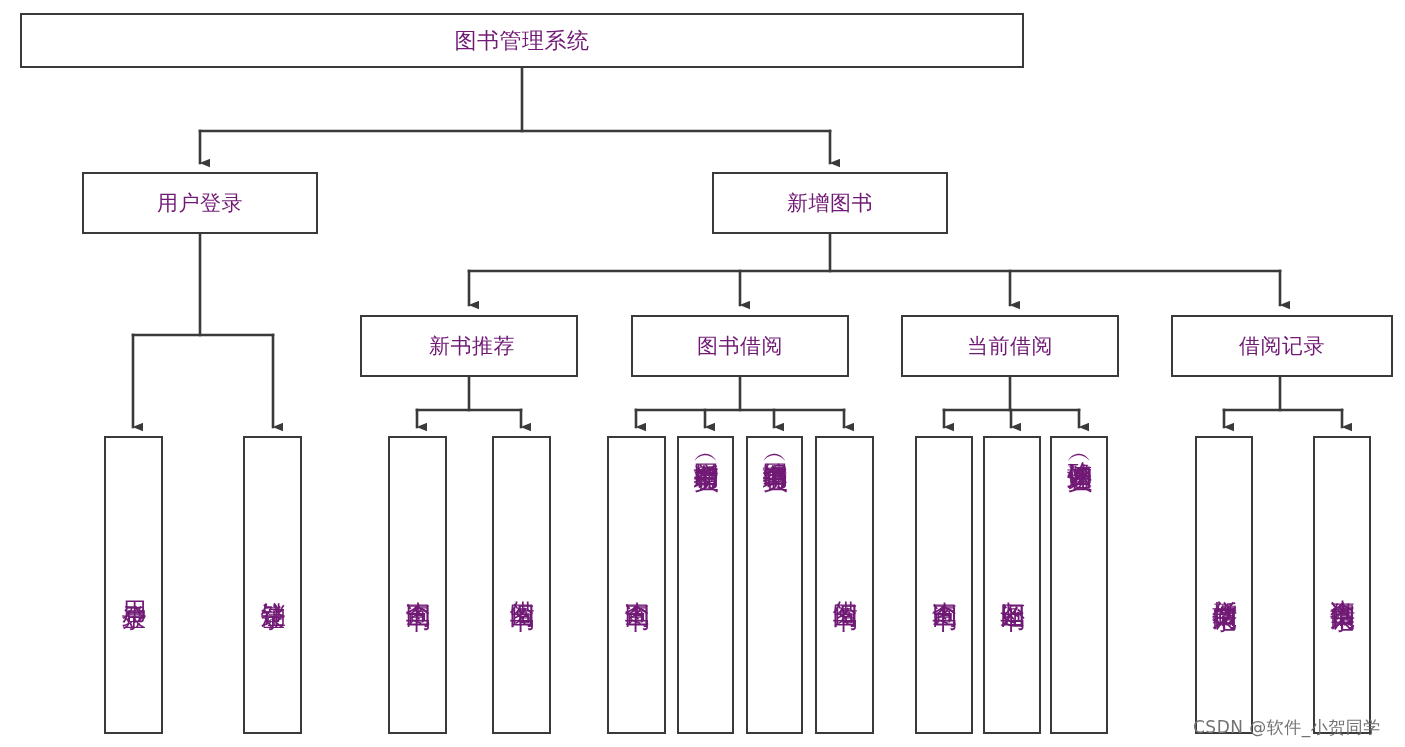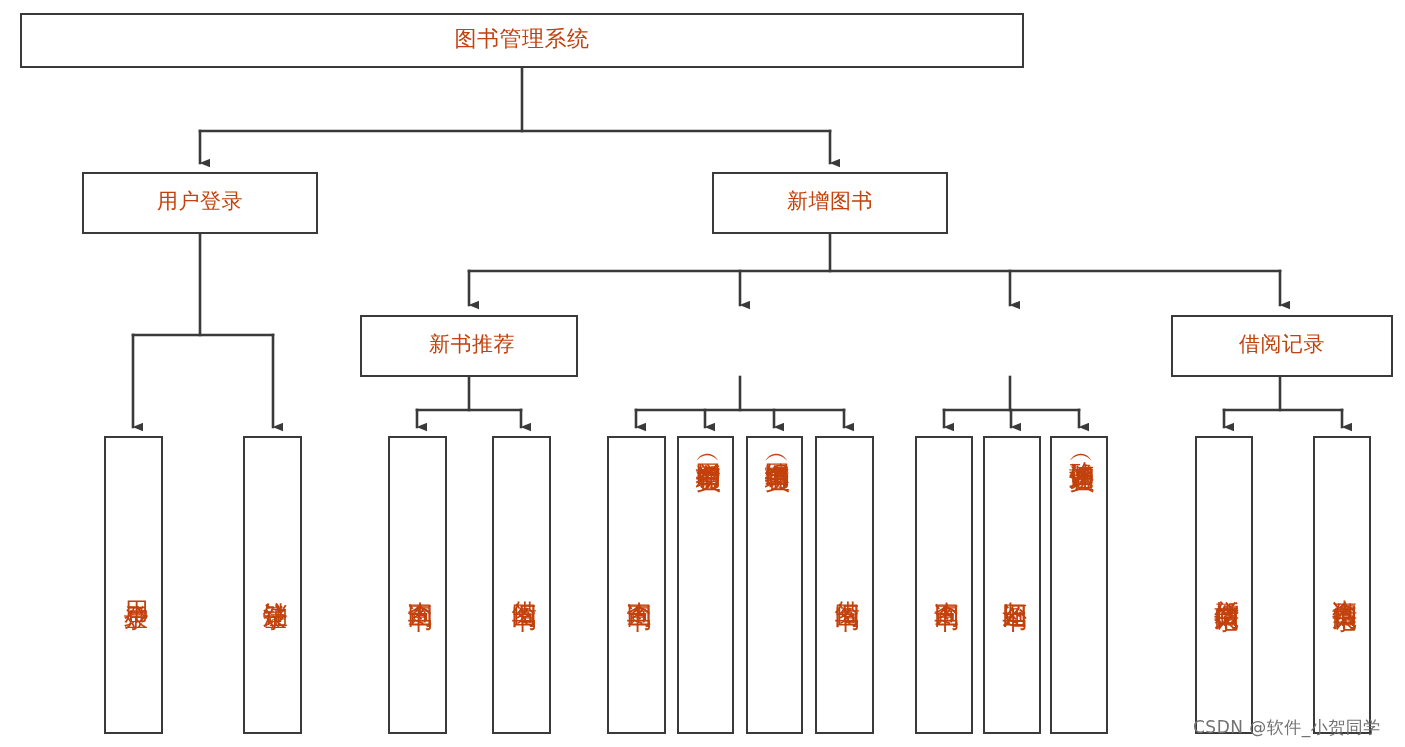--- a/index.html
+++ b/index.html
@@ -27,22 +27,21 @@
     pointer-events: none;
   }
   .node {
     position: absolute;
     box-sizing: border-box;
     background: #ffffff;
     border: 2px solid #3a3a3a;
     display: flex;
     align-items: center;
     justify-content: center;
-    color: #c2410c;
-    font-family: Liberation Mono, monospace;
+    color: #701a75;
   }
   .node .lbl {
     display: block;
     text-align: center;
     line-height: 1.18;
   }
   
   .h-node .lbl {
     font-size: 21px;
     letter-spacing: 0.5px;
@@ -149,21 +148,27 @@
   </div>
 
   <div class="node h-node" style="left:712px; top:172px; width:236px; height:62px;">
     <span class="lbl">新增图书</span>
   </div>
 
   <div class="node h-node" style="left:360px; top:315px; width:218px; height:62px;padding-left:6px;">
     <span class="lbl">新书推荐</span>
   </div>
 
-
+  <div class="node h-node" style="left:631px; top:315px; width:218px; height:62px;">
+    <span class="lbl">图书借阅</span>
+  </div>
+
+  <div class="node h-node" style="left:901px; top:315px; width:218px; height:62px;">
+    <span class="lbl">当前借阅</span>
+  </div>
 
   <div class="node h-node" style="left:1171px; top:315px; width:222px; height:62px;">
     <span class="lbl">借阅记录</span>
   </div>
 
   <div class="node v-node centerish" style="left:104px; top:436px; width:59px; height:298px;">
     <span class="lbl">用户登录</span>
   </div>
 
   <div class="node v-node centerish" style="left:243px; top:436px; width:59px; height:298px;">

